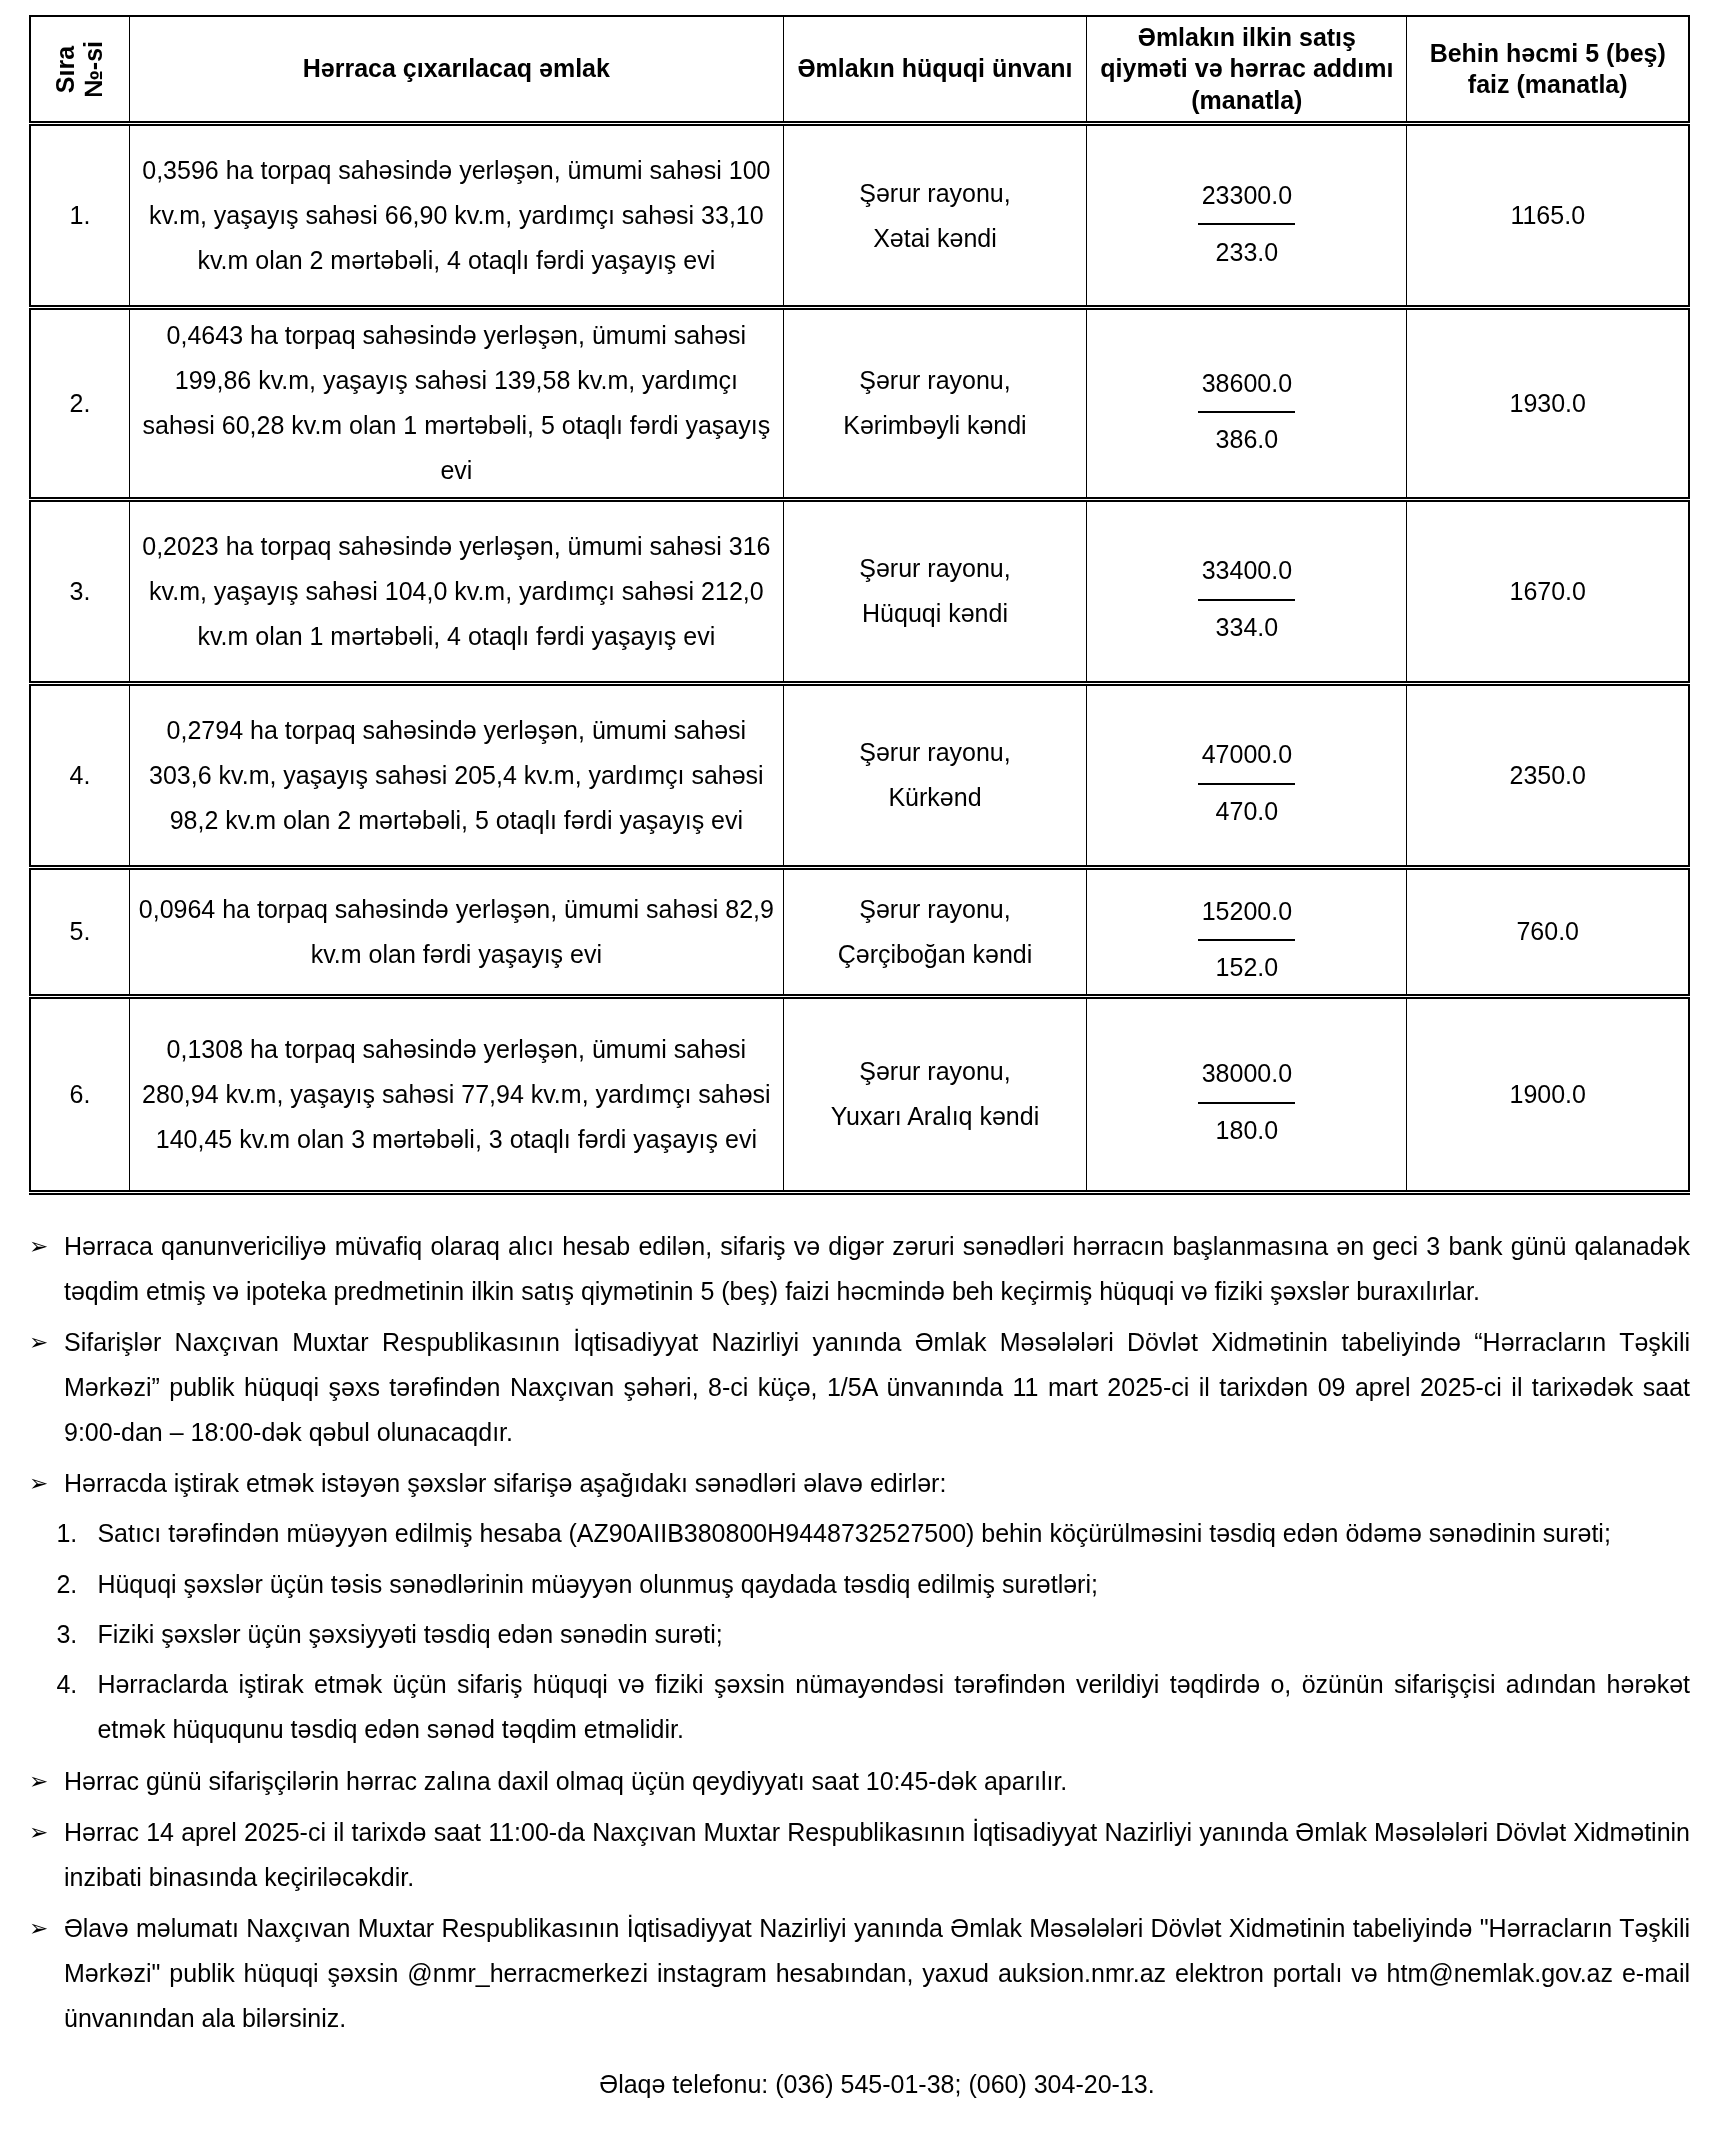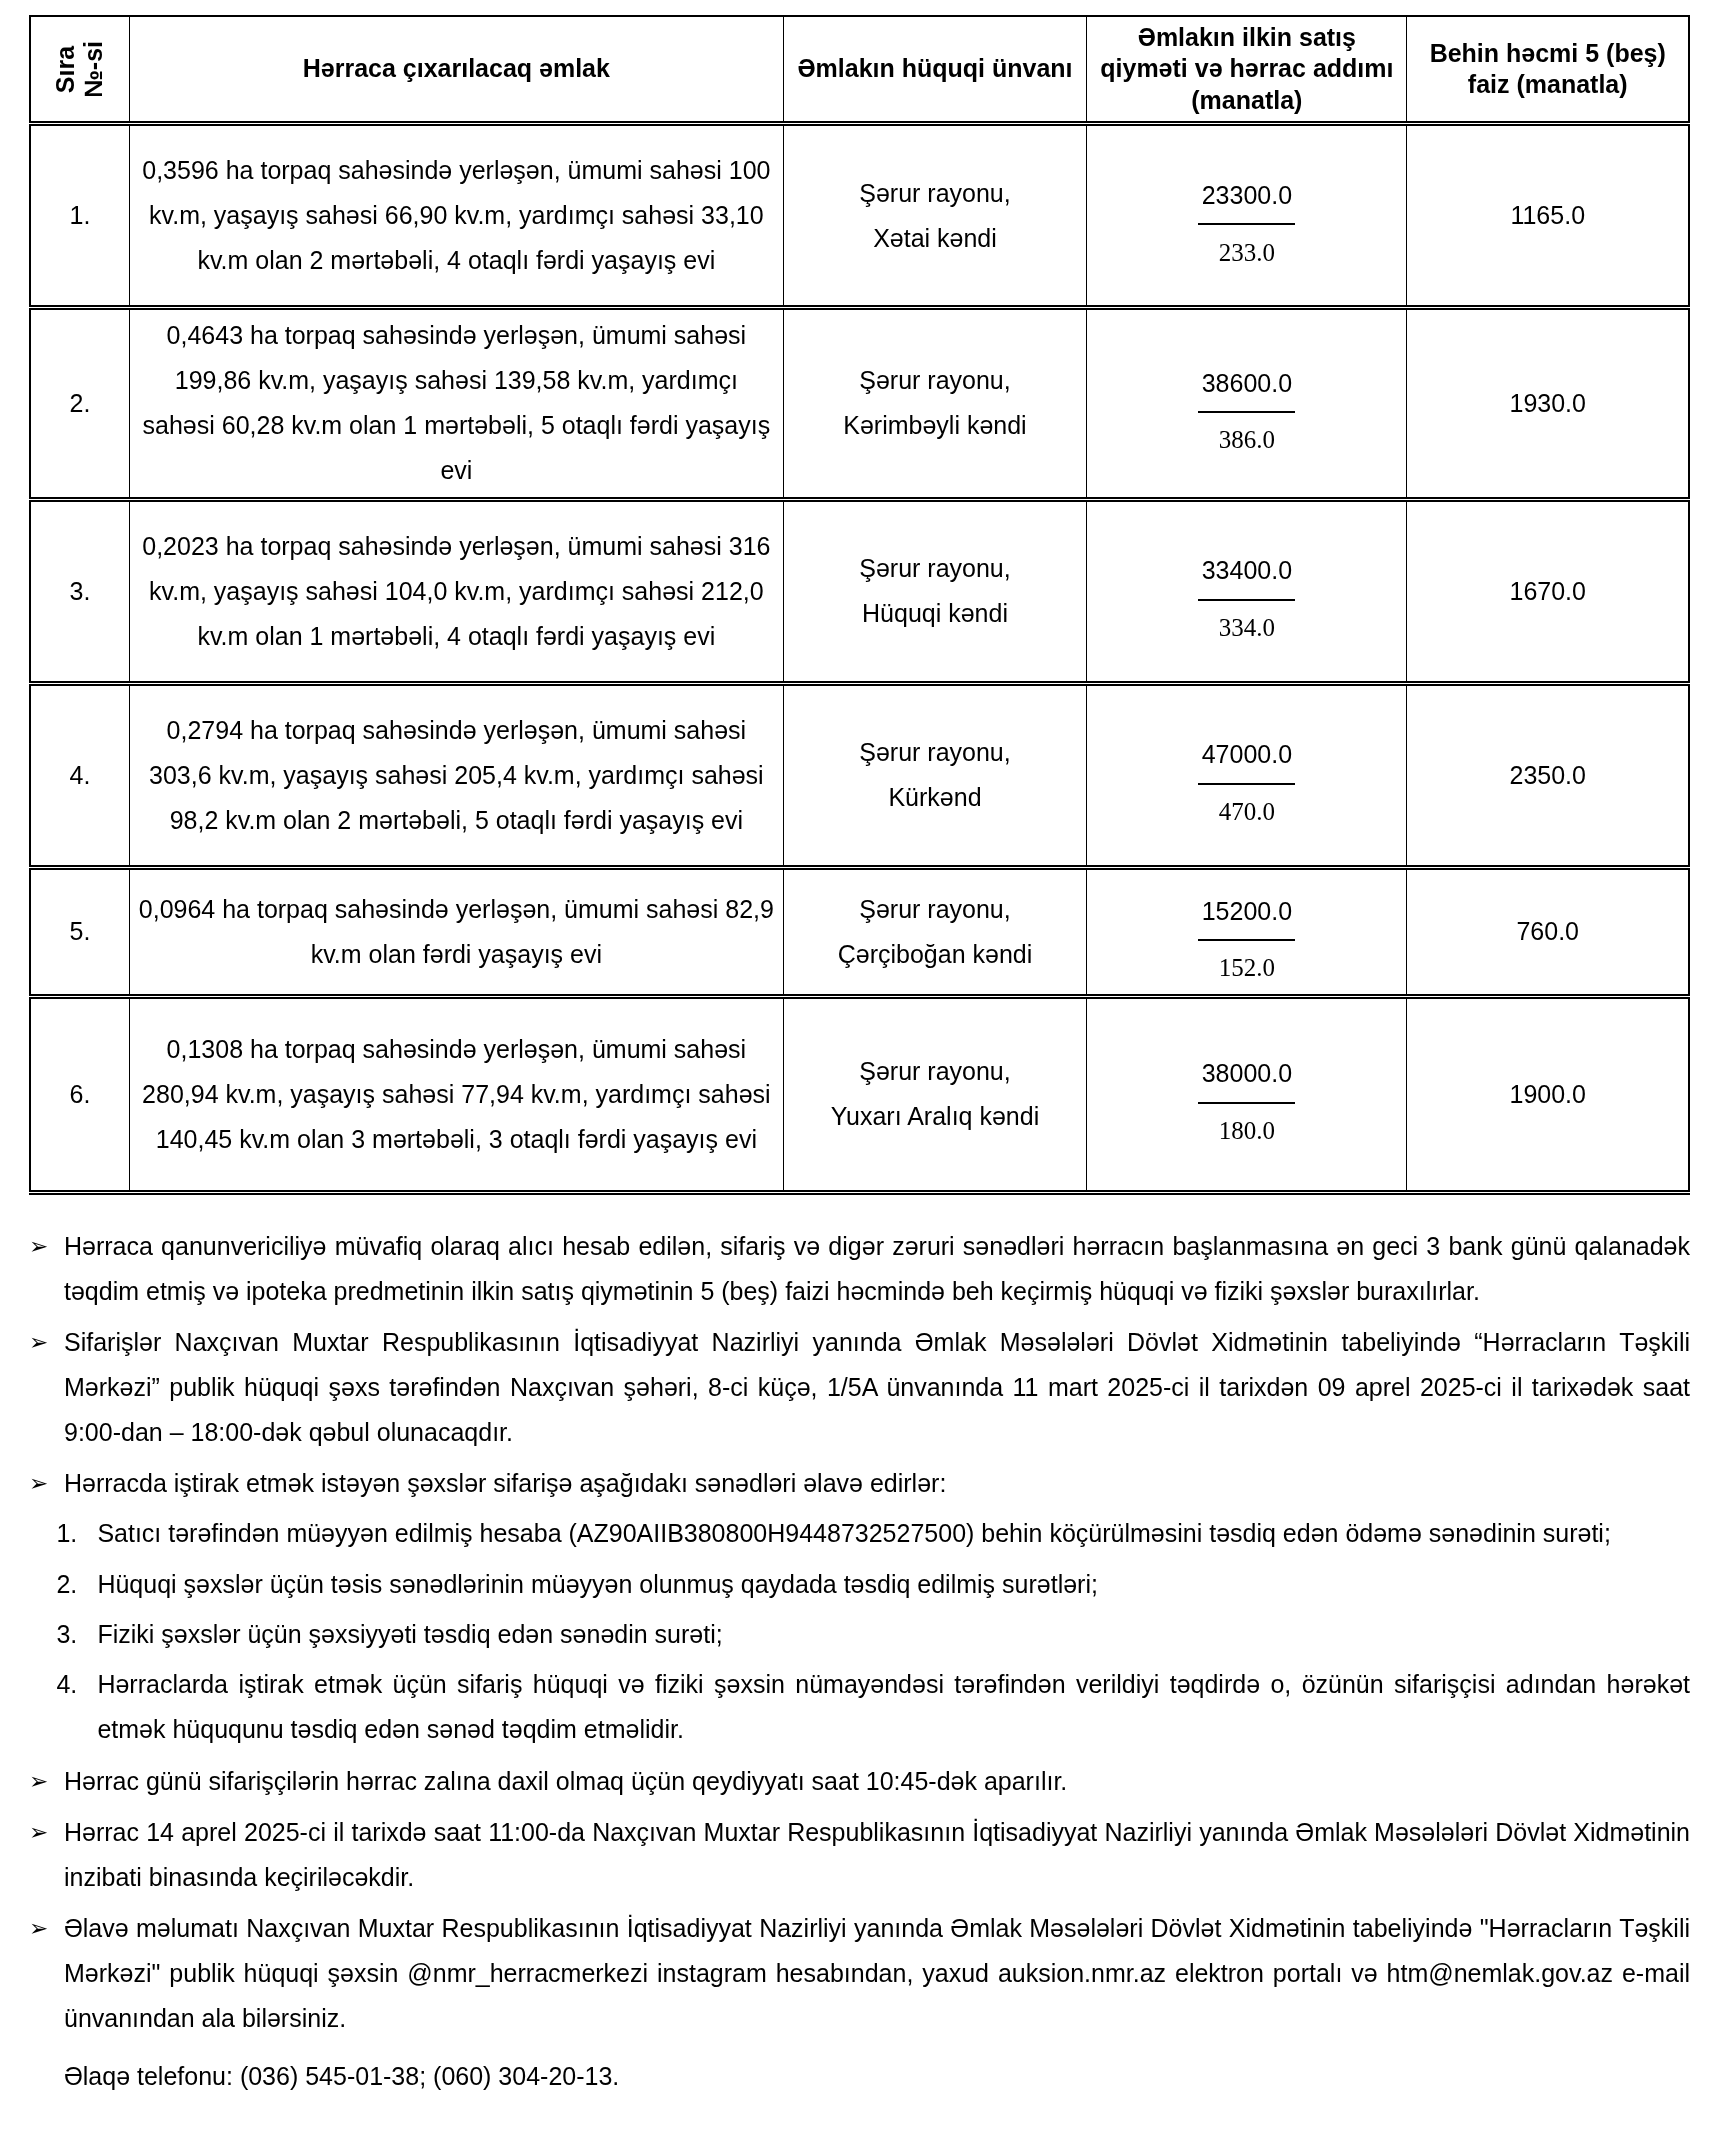--- a/index.html
+++ b/index.html
@@ -65,21 +65,21 @@
     font-size: 25px;
   }
 
   .price-top {
     display: inline-block;
     border-bottom: 2.6px solid #000;
     padding: 0 3.2px 5.3px 3.2px;
     margin-bottom: 4.2px;
     margin-top: 16px;
   }
-  .price-step { display: block; font-family: Liberation Serif, serif; }
+  .price-step { display: block; }
 
   .addr-line { display: block; text-align: center; }
 
   
   .notes {
     margin-top: 29px;
     font-size: 25px;
     line-height: 1.8;
   }
   .notes-heading {
@@ -99,21 +99,21 @@
     text-align: justify;
   }
   .doc-list { margin: 0 0 0 27.4px; }
   .doc-item {
     display: grid;
     grid-template-columns: 41px 1fr;
     margin-top: 5.3px;
   }
   .doc-num { }
   .doc-text { text-align: justify; }
-  .contact-line { margin-top: 13px; }
+  .contact-line { margin-top: 21px; text-align: center; }
 </style>
 </head>
 <body>
 
 <div class="page">
 
   <table class="auction">
     <colgroup>
       <col style="width:6%">
       <col style="width:39.4%">

